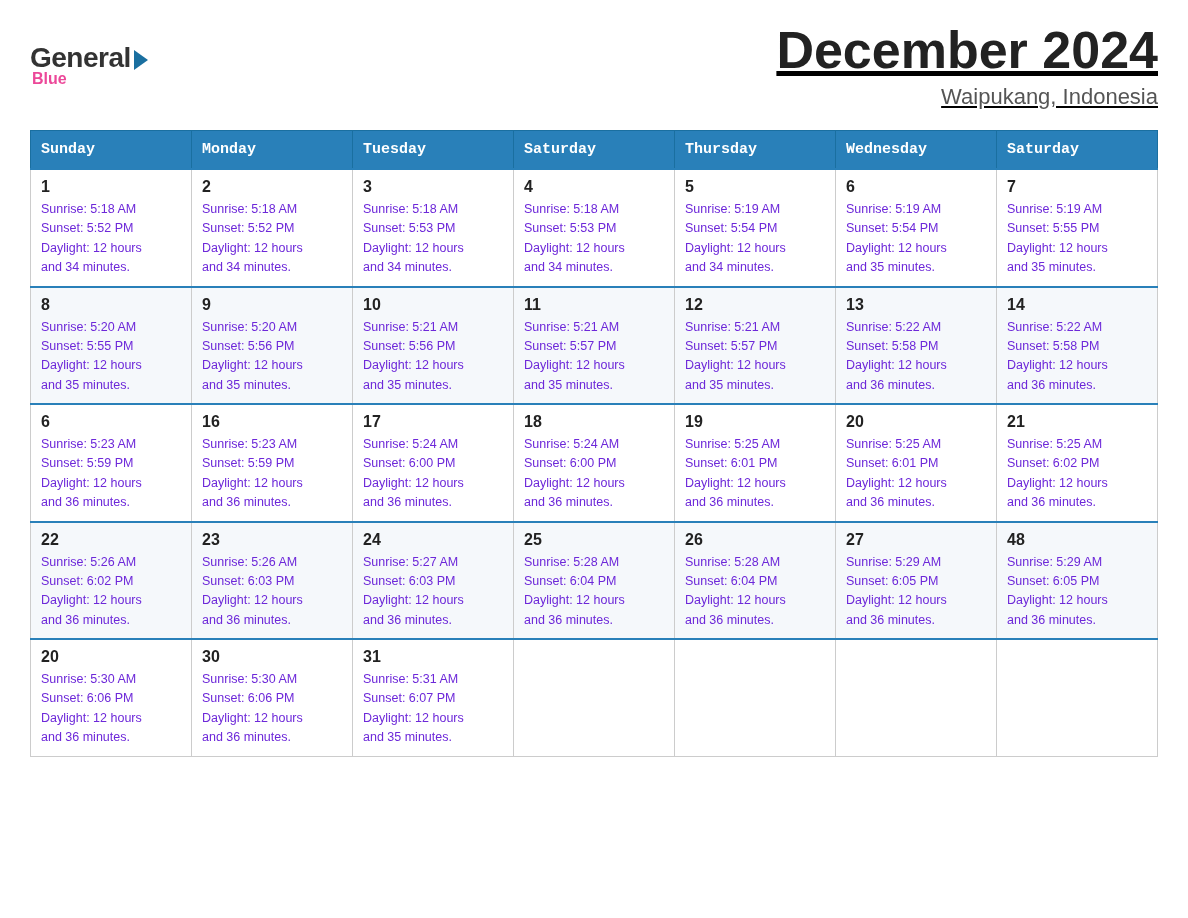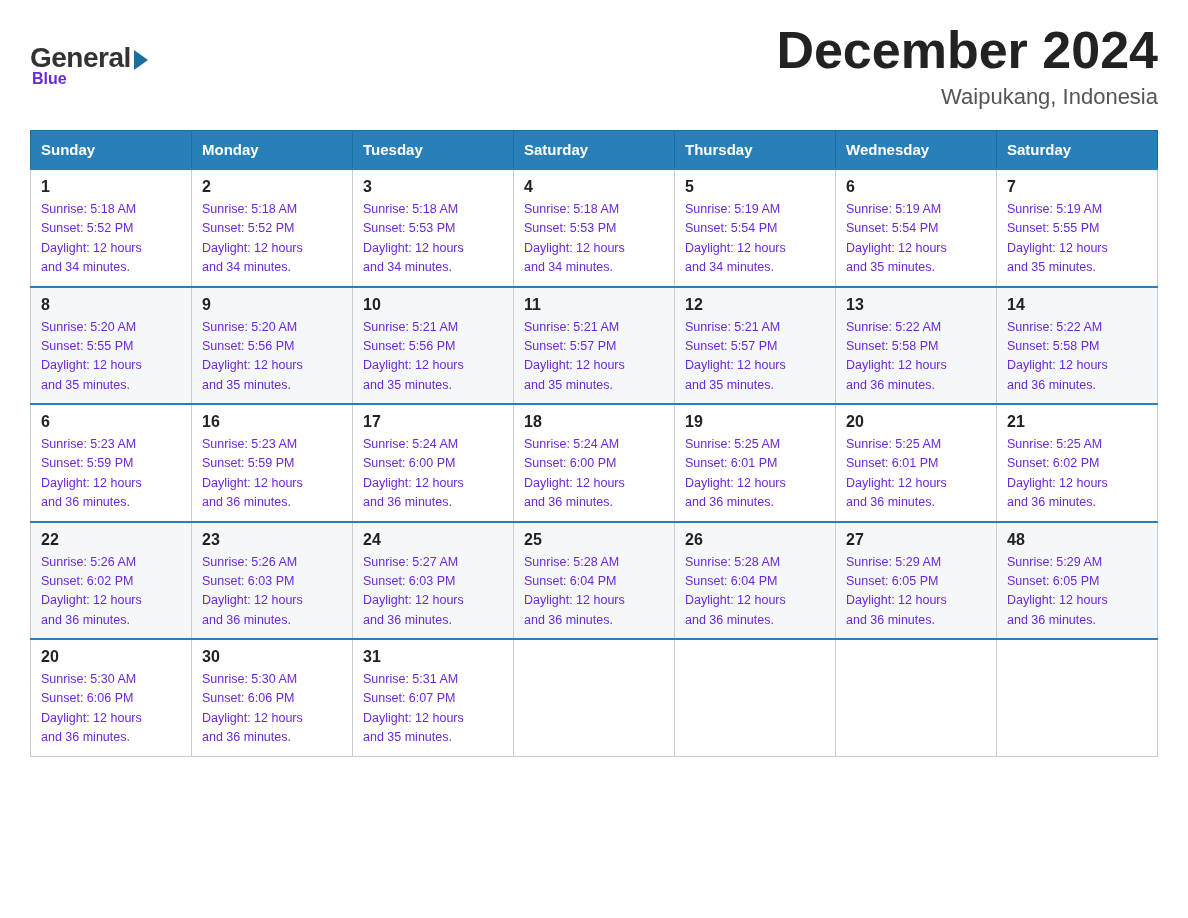--- a/index.html
+++ b/index.html
@@ -35,27 +35,28 @@
       width: 0;
       height: 0;
       border-left: 14px solid #1a6fa0;
       border-top: 10px solid transparent;
       border-bottom: 10px solid transparent;
       margin-left: 3px;
       margin-top: 4px;
     }
     .logo-bottom {
       font-size: 16px;
-      color: #6d28d9;
+      color: #ec4899;
       font-weight: bold;
       margin-left: 2px;
       margin-top: -4px;
     }
     .title-area {
       text-align: right;
+      text-decoration: underline;
     }
     .month-title {
       font-size: 52px;
       font-weight: bold;
       color: #222;
     }
     .location {
       font-size: 22px;
       color: #555;
       margin-top: 4px;
@@ -66,20 +67,21 @@
       border: 1px solid #ccc;
     }
     .calendar-table th {
       background-color: #2980b9;
       color: #fff;
       font-size: 15px;
       font-weight: bold;
       padding: 10px 10px;
       text-align: left;
       border: 1px solid #1a6fa0;
+      font-family: Liberation Mono, monospace;
     }
     .calendar-table td {
       vertical-align: top;
       padding: 8px 10px;
       border: 1px solid #ccc;
       width: 14.28%;
       min-height: 100px;
     }
     .calendar-table tr td {
       background: #fff;

